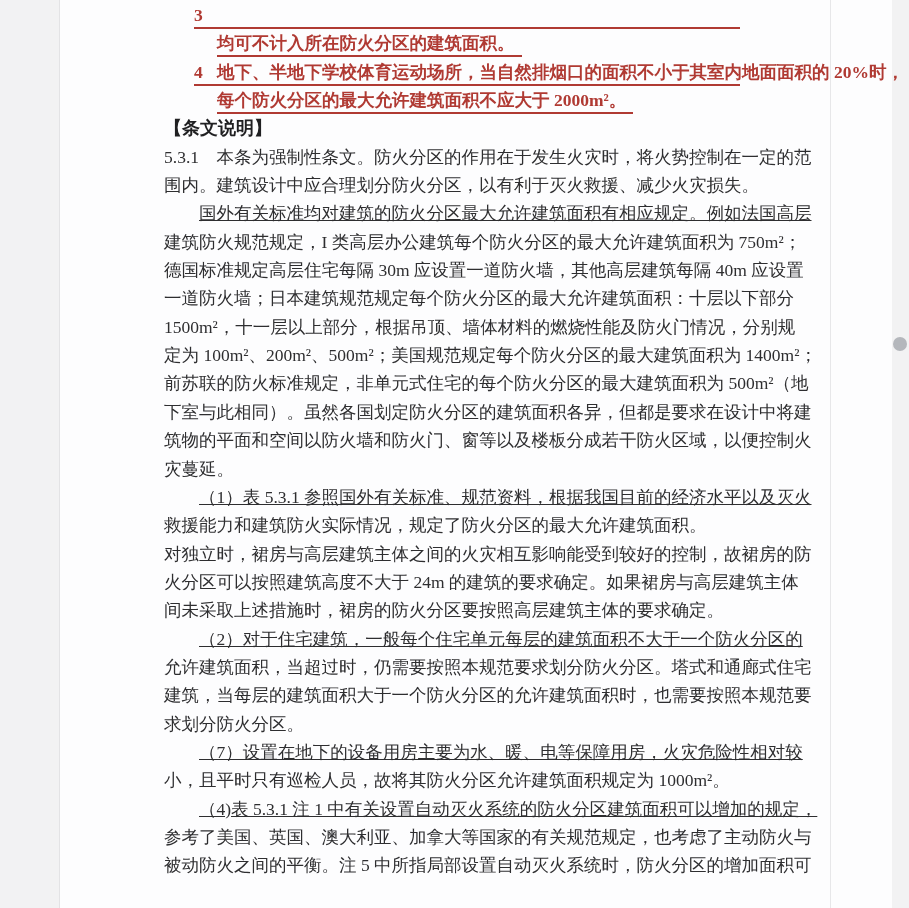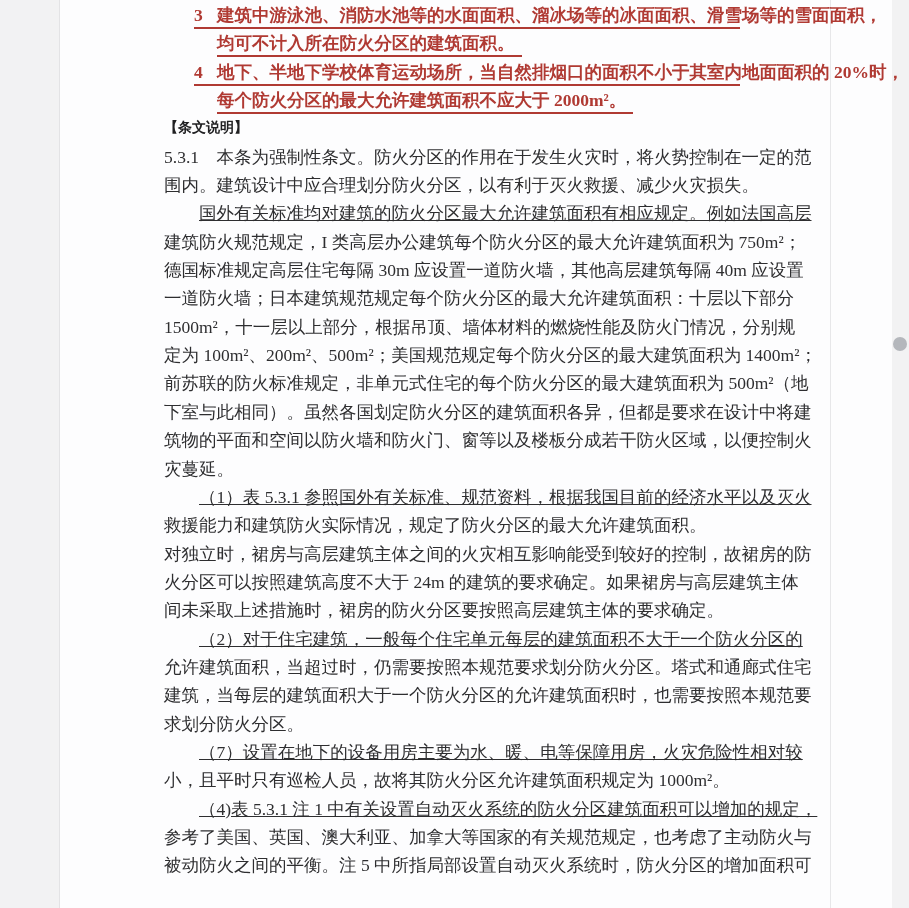--- a/index.html
+++ b/index.html
@@ -44,34 +44,34 @@
   }
   .red-line.short { border-bottom:none; }
   .red-line.short .red-text {
     display:inline-block; height:28px;
     border-bottom:2px solid #b03a33;
     padding-right:7px;
     box-sizing:border-box;
   }
   .red-num { position:absolute; left:0; top:0; }
   .heading {
-    font-weight:700; color:#202022; font-size:14px;
+    font-weight:700; color:#202022; font-size:18px;
     height:28.35px; line-height:28.35px;
   }
 </style>
 </head>
 <body>
 
 <div class="paper"></div>
 <div class="fold-line"></div>
 <div class="scroll-dot"></div>
 
 <div class="content">
   <div class="red-block">
-      <div class="line red-line j"><span class="red-num">3</span><span class="red-text">建筑中游泳池、消防水池等的水面面积、溜冰场等的冰面面积、滑雪场等的雪面面积，</span></div>
+      <div class="line red-line j"><span class="red-num">3</span></div>
       <div class="line red-line short"><span class="red-text">均可不计入所在防火分区的建筑面积。</span></div>
       <div class="line red-line j"><span class="red-num">4</span><span class="red-text">地下、半地下学校体育运动场所，当自然排烟口的面积不小于其室内地面面积的 20%时，</span></div>
       <div class="line red-line short"><span class="red-text">每个防火分区的最大允许建筑面积不应大于 2000m²。</span></div>
     </div>
   <div class="heading">【条文说明】</div>
   <div>
       <div class="line body-line j">5.3.1　本条为强制性条文。防火分区的作用在于发生火灾时，将火势控制在一定的范</div>
       <div class="line body-line">围内。建筑设计中应合理划分防火分区，以有利于灭火救援、减少火灾损失。</div>
       <div class="line body-line j ind">国外有关标准均对建筑的防火分区最大允许建筑面积有相应规定。例如法国高层</div>
       <div class="line body-line j">建筑防火规范规定，I 类高层办公建筑每个防火分区的最大允许建筑面积为 750m²；</div>

